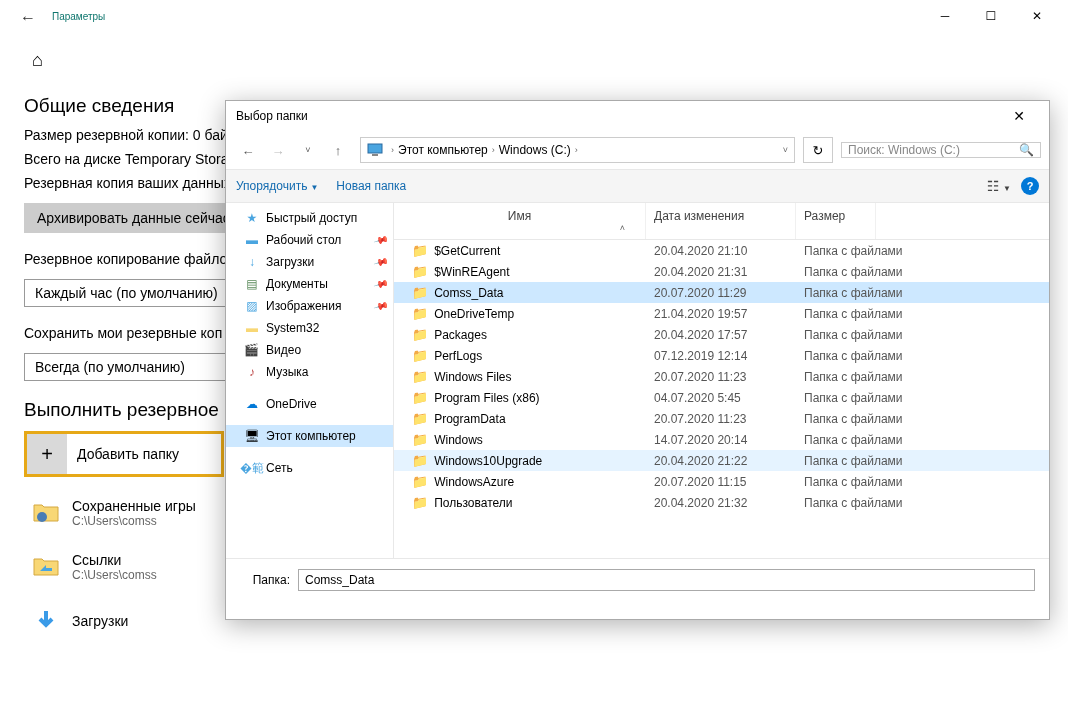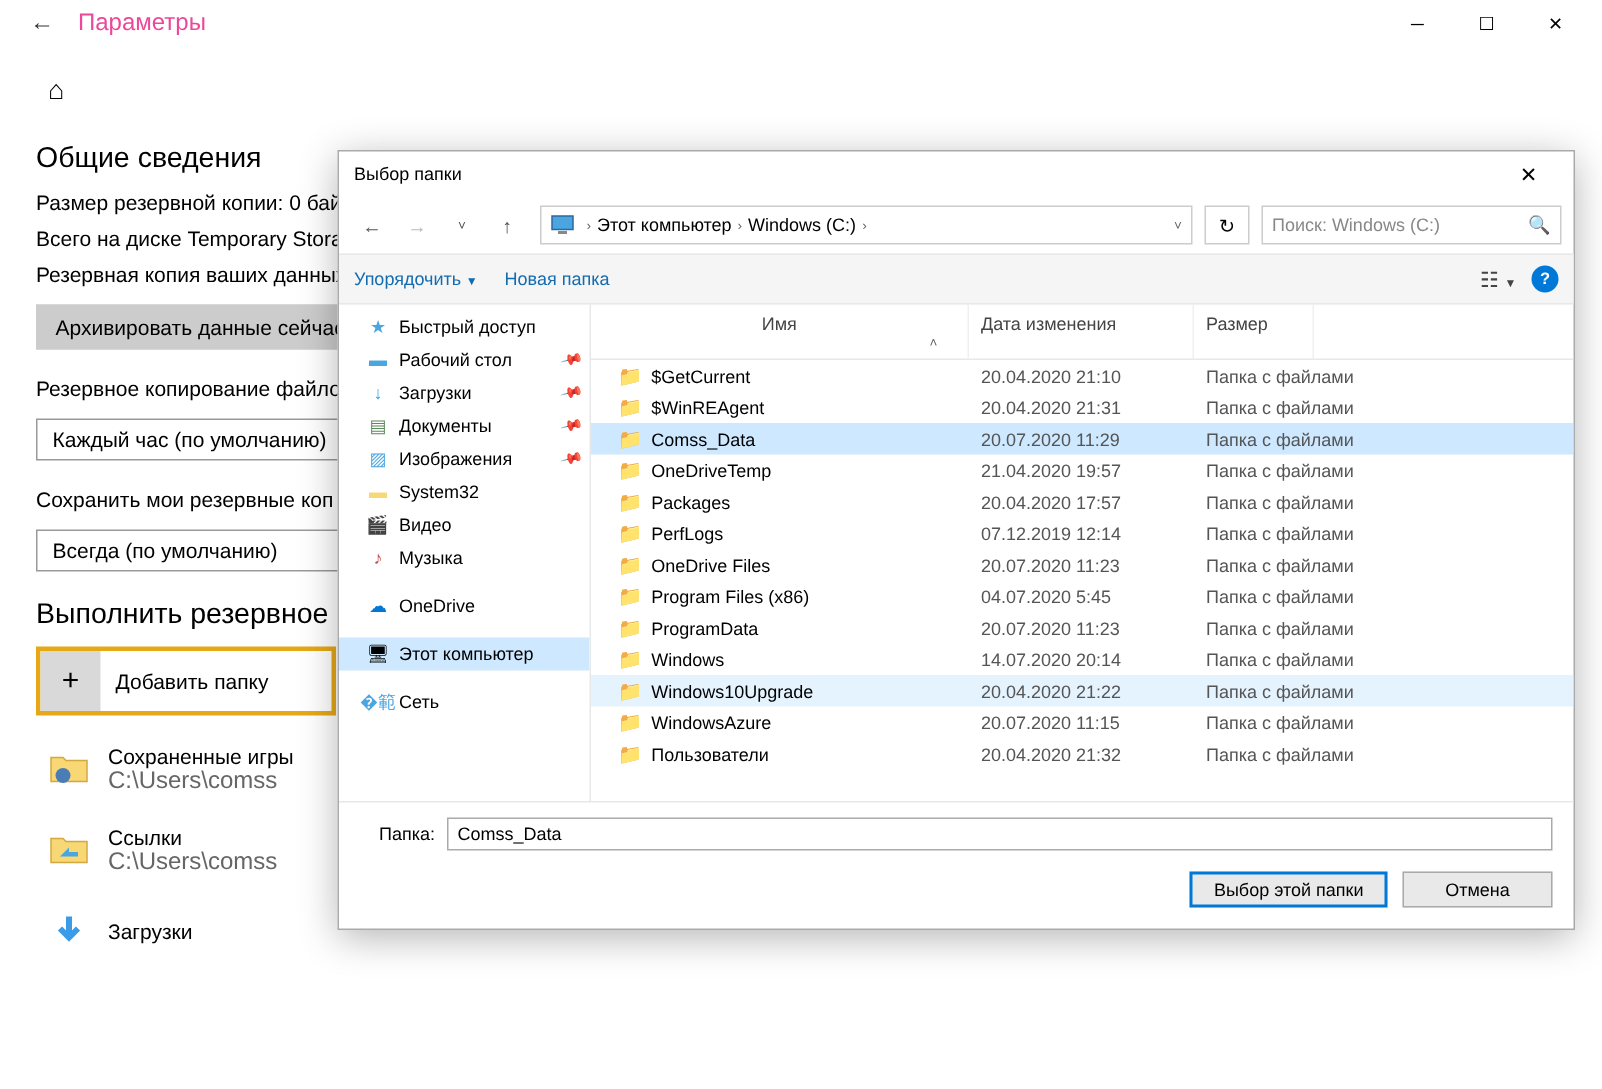--- a/index.html
+++ b/index.html
@@ -1,21 +1,21 @@
 <!DOCTYPE html>
 <html><head>
 <meta charset="utf-8">
 <style>
 * { box-sizing: border-box; margin: 0; padding: 0; font-family: "Segoe UI", Tahoma, sans-serif; }
 body { width: 1068px; height: 726px; background: #fff; position: relative; overflow: hidden; font-size: 13px; color: #000; }
 
 
 .settings-titlebar { height: 32px; display: flex; align-items: center; padding: 0 8px; }
 .settings-titlebar .back { width: 40px; text-align: center; font-size: 16px; color: #333; }
-.settings-titlebar .title { font-size: 16px; color: #ec4899; margin-left: 4px; text-align: right; }
+.settings-titlebar .title { font-size: 10px; color: #0f766e; margin-left: 4px; text-align: right; }
 .settings-titlebar .spacer { flex: 1; }
 .sys-btn { width: 46px; height: 32px; display: flex; align-items: center; justify-content: center; font-size: 12px; color: #000; }
 
 .settings-header { display: flex; align-items: center; padding: 18px 32px 24px; }
 .home-icon { font-size: 18px; margin-right: 14px; }
 .page-title { font-size: 26px; font-weight: 400; }
 
 .settings-body { padding: 0 24px; }
 .section-h { font-size: 19px; font-weight: 400; margin-bottom: 10px; }
 .line { font-size: 14px; color: #000; margin-bottom: 8px; }
@@ -23,36 +23,36 @@
 .dropdown { display: inline-flex; align-items: flex-start; justify-content: space-between; border: 1px solid #999; padding: 5px 10px; font-size: 14px; width: 230px; margin: 4px 0 18px; }
 .dropdown .chev { font-size: 10px; }
 
 .add-folder { display: flex; align-items: center; border: 3px solid #e6a817; width: 200px; margin: 4px 0 12px; }
 .add-folder .plus { width: 40px; height: 40px; background: #d9d9d9; display: flex; align-items: center; justify-content: center; font-size: 20px; font-weight: 300; }
 .add-folder .lbl { padding-left: 10px; font-size: 14px; }
 
 .folder-item { display: flex; align-items: center; padding: 6px 4px 12px; }
 .folder-item .ic { width: 36px; height: 36px; display: flex; align-items: center; justify-content: center; margin-right: 8px; }
 .folder-item .name { font-size: 14px; }
-.folder-item .path { font-size: 16px; color: #666; }
+.folder-item .path { font-size: 12px; color: #666; }
 
 
 .dialog { position: absolute; left: 225px; top: 100px; width: 825px; height: 520px; background: #fff; border: 1px solid #aaa; box-shadow: 0 5px 25px rgba(0,0,0,0.3); display: flex; flex-direction: column; }
 .dlg-titlebar { height: 30px; display: flex; align-items: center; padding: 0 10px; font-size: 12px; }
 .dlg-titlebar .spacer { flex: 1; }
 .dlg-close { width: 40px; text-align: center; font-size: 14px; }
 
 .dlg-nav { height: 38px; display: flex; align-items: center; padding: 0 8px; gap: 2px; }
 .nav-btn { width: 28px; height: 24px; display: flex; align-items: center; justify-content: center; font-size: 13px; color: #555; }
 .nav-btn.disabled { color: #bbb; }
 .breadcrumb { flex: 1; height: 26px; border: 1px solid #ccc; display: flex; align-items: center; padding: 0 6px; font-size: 12px; margin: 0 6px; }
 .breadcrumb .pc-icon { margin-right: 4px; }
 .breadcrumb .sep { margin: 0 4px; color: #666; font-size: 9px; }
 .refresh { width: 30px; height: 26px; border: 1px solid #ccc; display: flex; align-items: center; justify-content: center; font-size: 13px; }
-.search { width: 200px; height: 26px; border: 1px solid #ccc; display: flex; align-items: center; padding: 0 6px; color: #888; font-size: 12px; margin-left: 6px; }
+.search { width: 200px; height: 16px; border: 1px solid #ccc; display: flex; align-items: center; padding: 0 6px; color: #888; font-size: 12px; margin-left: 6px; }
 .search .mag { margin-left: auto; color: #666; }
 
 .dlg-toolbar { height: 34px; border-top: 1px solid #e8e8e8; border-bottom: 1px solid #e8e8e8; background: #f5f5f5; display: flex; align-items: center; padding: 0 10px; font-size: 12px; }
 .tb-link { color: #136bb0; margin-right: 18px; cursor: pointer; }
 .tb-link .caret { font-size: 8px; margin-left: 3px; }
 .tb-right { margin-left: auto; display: flex; align-items: center; gap: 10px; }
 .view-icon { color: #444; font-size: 14px; }
 .help-icon { width: 18px; height: 18px; border-radius: 50%; background: #0078d7; color: #fff; display: flex; align-items: center; justify-content: center; font-size: 11px; font-weight: bold; }
 
 .dlg-content { flex: 1; display: flex; overflow: hidden; }
@@ -328,21 +328,21 @@
               <span class="folder-ic">📁</span>
               <span>PerfLogs</span>
             </div>
             <div class="c-date">07.12.2019 12:14</div>
             <div class="c-type">Папка с файлами</div>
             <div class="c-size"></div>
           </div>
           <div class="fl-row ">
             <div class="c-name">
               <span class="folder-ic">📁</span>
-              <span>OneDrive Files</span>
+              <span>Windows Files</span>
             </div>
             <div class="c-date">20.07.2020 11:23</div>
             <div class="c-type">Папка с файлами</div>
             <div class="c-size"></div>
           </div>
           <div class="fl-row ">
             <div class="c-name">
               <span class="folder-ic">📁</span>
               <span>Program Files (x86)</span>
             </div>
@@ -397,18 +397,14 @@
           </div>
         </div>
     </div>
   </div>
 
   <div class="dlg-footer">
     <div class="folder-field">
       <label>Папка:</label>
       <input type="text" value="Comss_Data" style="">
     </div>
-    <div class="dlg-buttons">
-      <button class="dlg-btn primary">Выбор этой папки</button>
-      <button class="dlg-btn">Отмена</button>
-    </div>
   </div>
 </div>
 
 </body></html>

